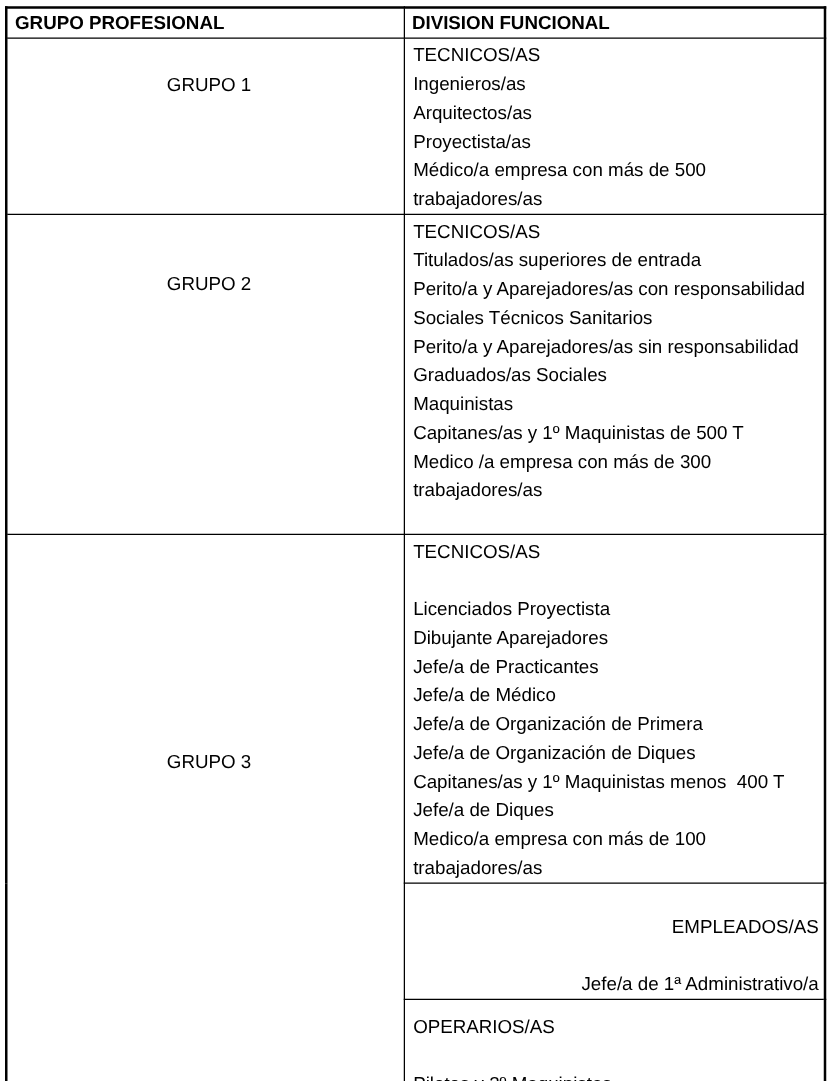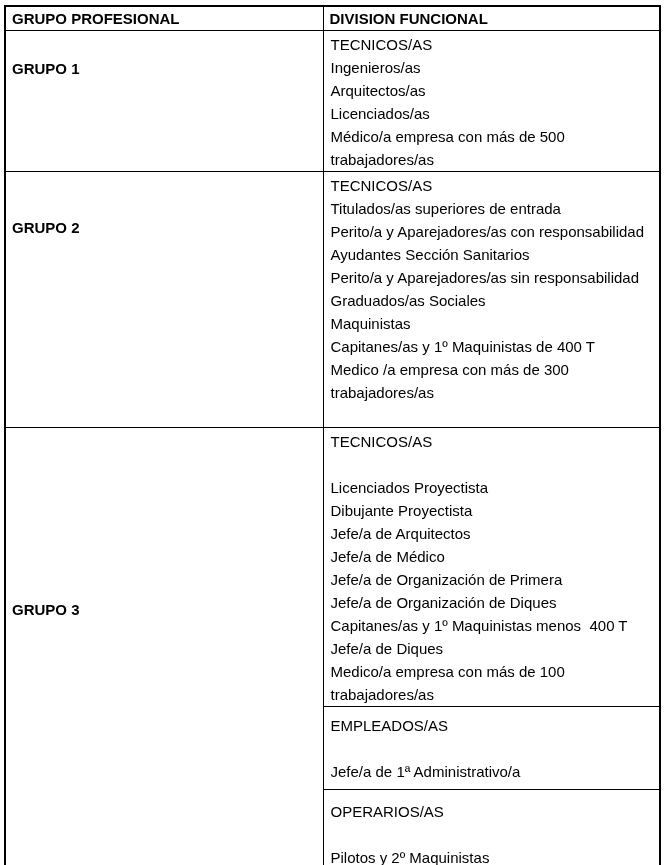--- a/index.html
+++ b/index.html
@@ -37,42 +37,43 @@
   col.c2 { width: 337px; }
 
   th.hdr {
     height: 23px;
     font-weight: bold;
     text-align: left;
     padding: 0 6px 0 6px;
     white-space: nowrap;
   }
   td.group-cell {
-    font-weight: bold;
+    font-weight: normal;
     padding-left: 6px;
     white-space: nowrap;
+    text-align: center;
   }
   td.group-g1 { padding-top: 26px; }
   td.group-g2 { padding-top: 44px; }
   td.group-g3 { padding-top: 170px; }
 
   td.division-cell {
     padding: 2px 4px 0 7px;
   }
   .section-title {
     font-weight: normal;
     white-space: pre-wrap;
   }
   .section-title.gap-after { margin-bottom: 23px; }
   .item { white-space: pre-wrap; }
 
   tr.row-g1  td { height: 130px; }
   tr.row-g2  td { height: 256px; }
   tr.row-g3a td.division-cell { height: 276px; }
-  tr.row-g3b td.division-cell { height: 83px; padding-top: 7px; }
+  tr.row-g3b td.division-cell { height: 83px; padding-top: 23px; text-align: right; }
   tr.row-g3c td.division-cell { height: 84px; padding-top: 10px; }
 </style>
 </head>
 <body>
 
 <div class="page">
   <table class="grid">
     <colgroup>
         <col class="c1">
         <col class="c2">
@@ -83,47 +84,47 @@
       <th class="hdr">GRUPO PROFESIONAL</th>
       <th class="hdr">DIVISION FUNCIONAL</th>
     </tr>
 
     <tr class="row-g1">
       <td class="group-cell group-g1">GRUPO 1</td>
       <td class="division-cell">
         <div class="section-title">TECNICOS/AS</div>
         <div class="item">Ingenieros/as</div>
         <div class="item">Arquitectos/as</div>
-        <div class="item">Licenciados/as</div>
+        <div class="item">Proyectista/as</div>
         <div class="item">Médico/a empresa con más de 500 trabajadores/as</div>
       </td>
     </tr>
 
     <tr class="row-g2">
       <td class="group-cell group-g2">GRUPO 2</td>
       <td class="division-cell">
         <div class="section-title">TECNICOS/AS</div>
         <div class="item">Titulados/as superiores de entrada</div>
         <div class="item">Perito/a y Aparejadores/as con responsabilidad</div>
-        <div class="item">Ayudantes Sección Sanitarios</div>
+        <div class="item">Sociales Técnicos Sanitarios</div>
         <div class="item">Perito/a y Aparejadores/as sin responsabilidad</div>
         <div class="item">Graduados/as Sociales</div>
         <div class="item">Maquinistas</div>
-        <div class="item">Capitanes/as y 1º Maquinistas de 400 T</div>
+        <div class="item">Capitanes/as y 1º Maquinistas de 500 T</div>
         <div class="item">Medico /a empresa con más de 300 trabajadores/as</div>
       </td>
     </tr>
 
     <tr class="row-g3a">
       <td class="group-cell group-g3" rowspan="3">GRUPO 3</td>
       <td class="division-cell">
         <div class="section-title gap-after">TECNICOS/AS</div>
         <div class="item">Licenciados Proyectista</div>
-        <div class="item">Dibujante Proyectista</div>
-        <div class="item">Jefe/a de Arquitectos</div>
+        <div class="item">Dibujante Aparejadores</div>
+        <div class="item">Jefe/a de Practicantes</div>
         <div class="item">Jefe/a de Médico</div>
         <div class="item">Jefe/a de Organización de Primera</div>
         <div class="item">Jefe/a de Organización de Diques</div>
         <div class="item">Capitanes/as y 1º Maquinistas menos  400 T</div>
         <div class="item">Jefe/a de Diques</div>
         <div class="item">Medico/a empresa con más de 100 trabajadores/as</div>
       </td>
     </tr>
 
     <tr class="row-g3b">

